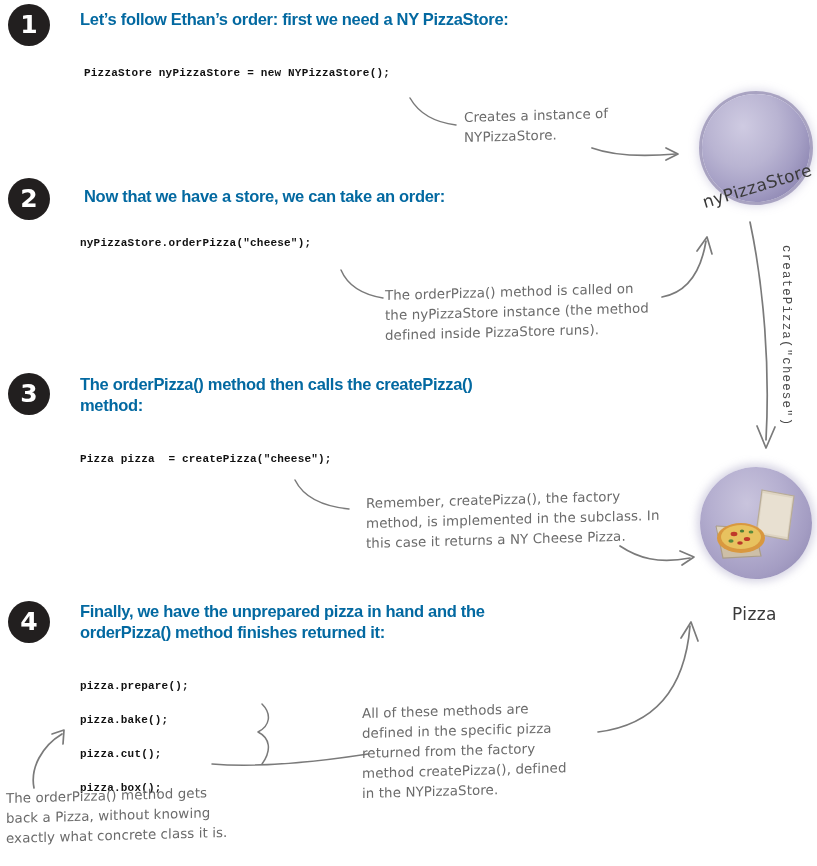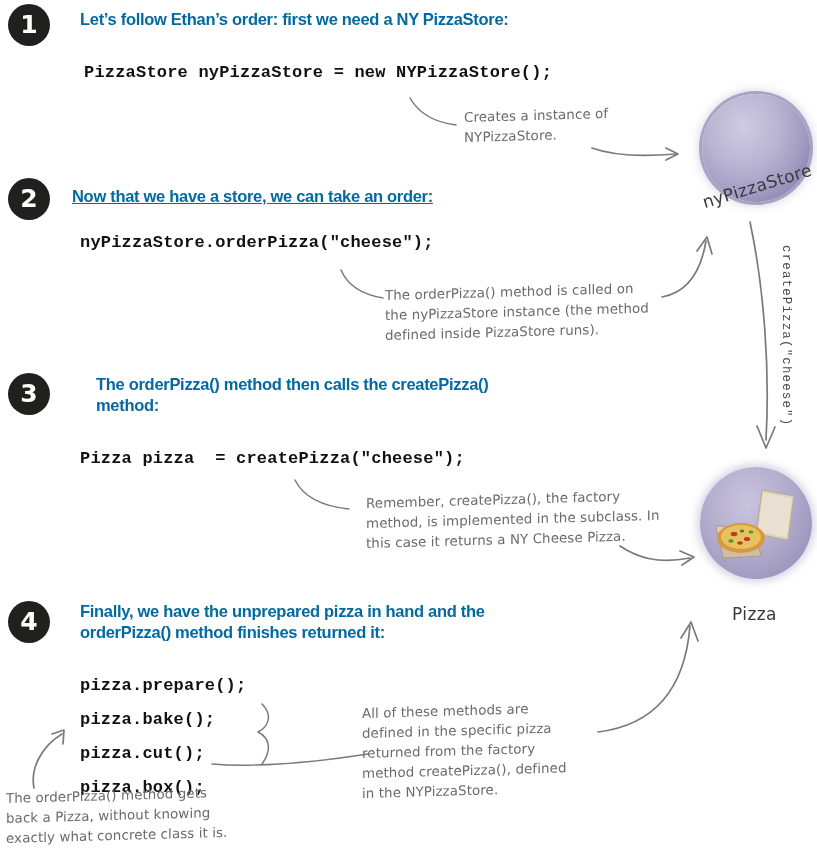--- a/index.html
+++ b/index.html
@@ -45,21 +45,21 @@
     line-height: 21px;
     letter-spacing: -0.3px;
   }
 
   
   .code {
     position: absolute;
     color: #111111;
     font-family: "Liberation Mono", "DejaVu Sans Mono", monospace;
     font-weight: bold;
-    font-size: 17px;
+    font-size: 11px;
     line-height: 30px;
     white-space: pre;
     letter-spacing: 0.2px;
   }
 
   
   .hand {
     position: absolute;
     color: #6b6b6b;
     font-family: "DejaVu Sans", sans-serif;
@@ -140,21 +140,21 @@
   <svg class="ink" style="left:592px; top:140px;" width="105" height="30">
     <path d="M0,8 C22,16 50,17 84,14"></path>
     <path d="M74,8 L86,14 L74,20"></path>
   </svg>
 
   <div class="blob blob-store" style="left:702px; top:94px; width:108px; height:108px;"></div>
   <div class="obj-label" style="left:700px; top:193px; transform:rotate(-17deg); transform-origin:left top;">nyPizzaStore</div>
 
   <div class="step-badge" style="left:8px; top:178px;">2</div>
 
-  <div class="step-heading" style="left:72px; top:186px; width:580px;text-decoration:underline;">Now that we have a store, we can take an order:</div>
+  <div class="step-heading" style="left:84px; top:186px; width:580px;">Now that we have a store, we can take an order:</div>
 
   <div class="code" style="left:80px; top:228px;">nyPizzaStore.orderPizza("cheese");</div>
 
   <svg class="ink" style="left:339px; top:268px;" width="60" height="40">
     <path class="thin" d="M2,2 C8,16 20,26 44,30"></path>
   </svg>
 
   <div class="hand hand-skew" style="left:385px; top:286px; width:300px;">The orderPizza() method is called on
 the nyPizzaStore instance (the method
 defined inside PizzaStore runs).</div>
@@ -165,21 +165,21 @@
   </svg>
 
   <svg class="ink" style="left:742px; top:218px;" width="50" height="250">
     <path d="M8,4 C22,70 28,150 24,222"></path>
     <path d="M15,208 L24,230 L33,209"></path>
   </svg>
   <div class="vert-label" style="left:793px; top:245px;">createPizza("cheese")</div>
 
   <div class="step-badge" style="left:8px; top:373px;">3</div>
 
-  <div class="step-heading" style="left:80px; top:374px; width:520px; white-space:pre-line;margin-left:16px;">The orderPizza() method then calls the createPizza()
+  <div class="step-heading" style="left:80px; top:374px; width:520px; white-space:pre-line;">The orderPizza() method then calls the createPizza()
 method:</div>
 
   <div class="code" style="left:80px; top:444px;">Pizza pizza  = createPizza("cheese");</div>
 
   <svg class="ink" style="left:293px; top:478px;" width="75" height="40">
     <path class="thin" d="M2,2 C10,18 26,28 56,31"></path>
   </svg>
 
   <div class="hand hand-skew" style="left:366px; top:494px; width:320px;">Remember, createPizza(), the factory
 method, is implemented in the subclass. In

